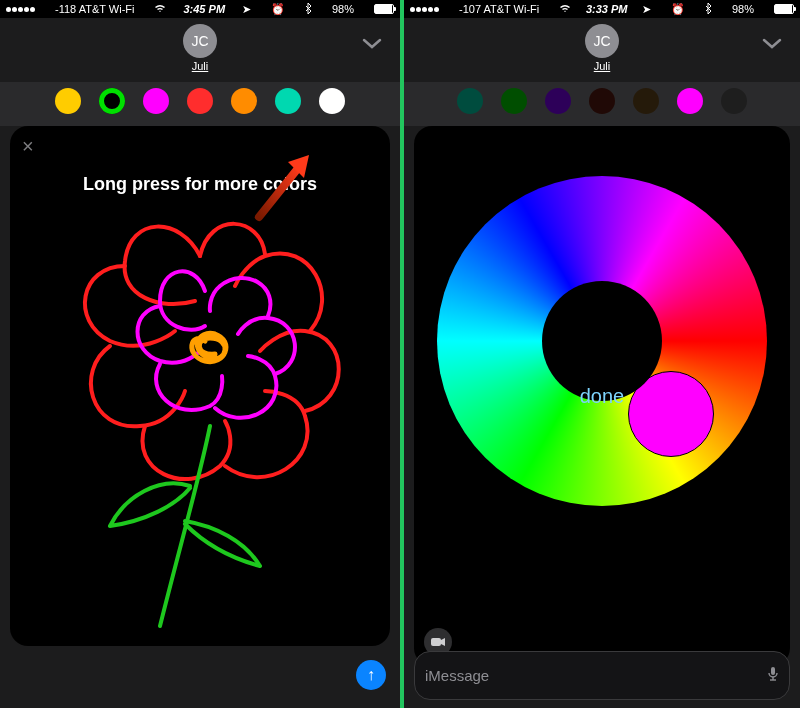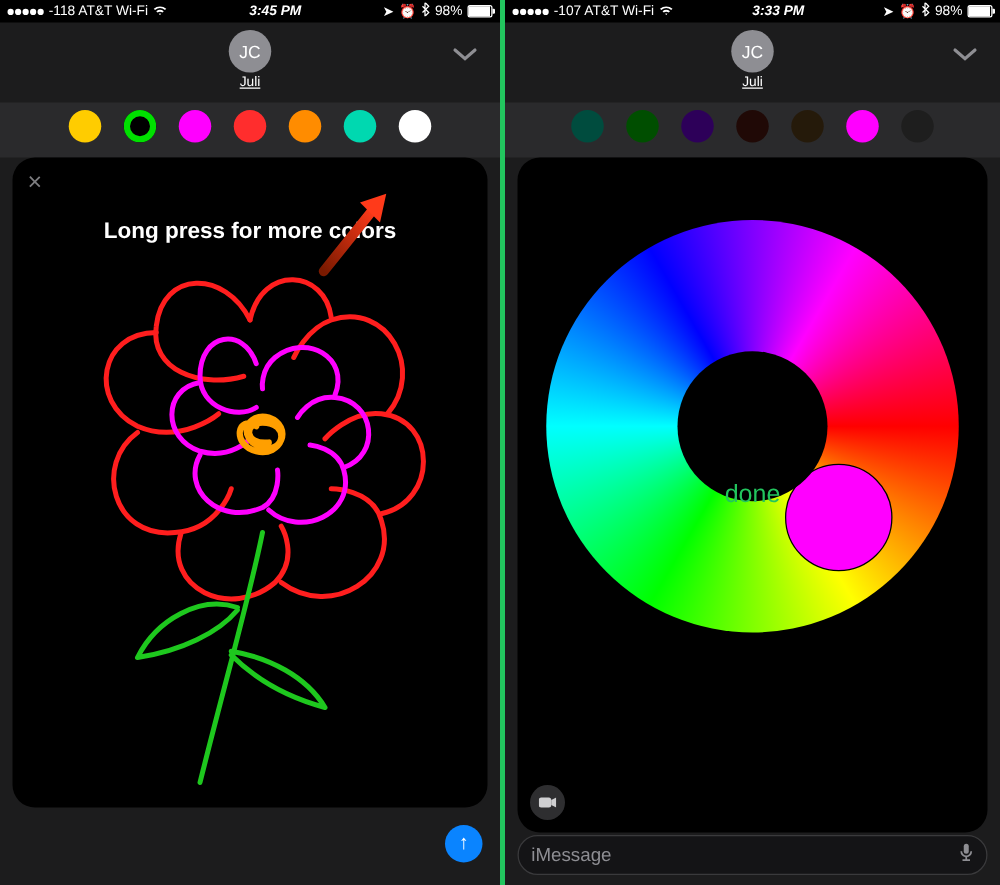--- a/index.html
+++ b/index.html
@@ -22,21 +22,21 @@
   .status-bar {
     height: 18px;
     display: flex;
     align-items: center;
     justify-content: space-between;
     padding: 0 6px;
     font-size: 11px;
     color: #fff;
     background: #000;
   }
-  .status-left, .status-right { display: flex; align-items: center; gap: 4px; }
+  .status-left, .status-right { display: flex; align-items: center; gap: 20px; }
   .status-center { font-weight: 600; font-style: italic; }
   .dots { display: inline-flex; gap: 1px; }
   .dots i { width: 5px; height: 5px; border-radius: 50%; background: #fff; display: inline-block; }
   .wifi-icon { font-size: 10px; }
   .batt { display:inline-block; width:20px; height:10px; border:1px solid #fff; border-radius:2px; position:relative; }
   .batt::after { content:""; position:absolute; right:-3px; top:2px; width:2px; height:4px; background:#fff; border-radius:0 1px 1px 0; }
   .batt i { display:block; height:100%; width:95%; background:#fff; }
   
   .header { text-align:center; padding: 6px 0 10px; color:#fff; position:relative; }
   .avatar {
@@ -87,35 +87,35 @@
     background: conic-gradient(from 90deg,
       #ff0000, #ff8000, #ffff00, #80ff00, #00ff00, #00ff80,
       #00ffff, #0080ff, #0000ff, #8000ff, #ff00ff, #ff0080, #ff0000);
   }
   .wheel::after {
     content:""; position:absolute; top:50%; left:50%; width:120px; height:120px;
     background:#000; border-radius:50%; transform:translate(-50%,-50%);
   }
   .done {
     position:absolute; top:50%; left:50%; transform:translate(-50%,-50%);
-    color:#22c55e; font-size:20px; z-index:2;
+    color:#7dd3fc; font-size:20px; z-index:2;
   }
   .picker-dot {
     position:absolute; width:86px; height:86px; border-radius:50%;
     border:1px solid #000; background:#ff00ff;
     left:58%; top:59%;
   }
   .cam-btn {
     position:absolute; left:10px; bottom:10px; width:28px; height:28px;
     border-radius:50%; background:#2e2e30; color:#cfcfd1;
     display:flex; align-items:center; justify-content:center; font-size:13px;
   }
   
   .msg-bar {
-    position:absolute; left:10px; right:10px; bottom:8px; height:32px;
+    position:absolute; left:10px; right:10px; bottom:8px; height:49px;
     background:#141416; border:1px solid #3a3a3c; border-radius:16px;
     display:flex; align-items:center; padding:0 10px; color:#8e8e93; font-size:15px;
   }
   .msg-bar .mic { margin-left:auto; color:#8e8e93; font-size:16px; }
 </style>
 </head>
 <body>
 
 <div class="screen">
 

